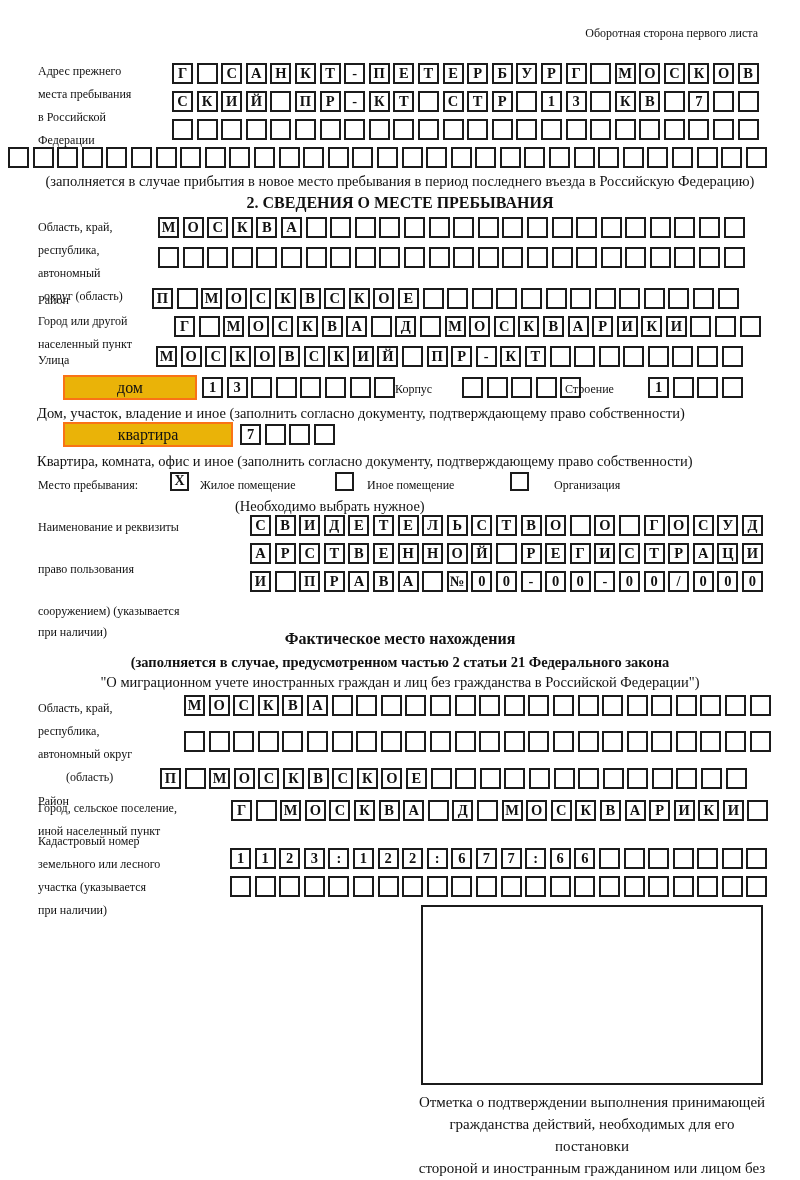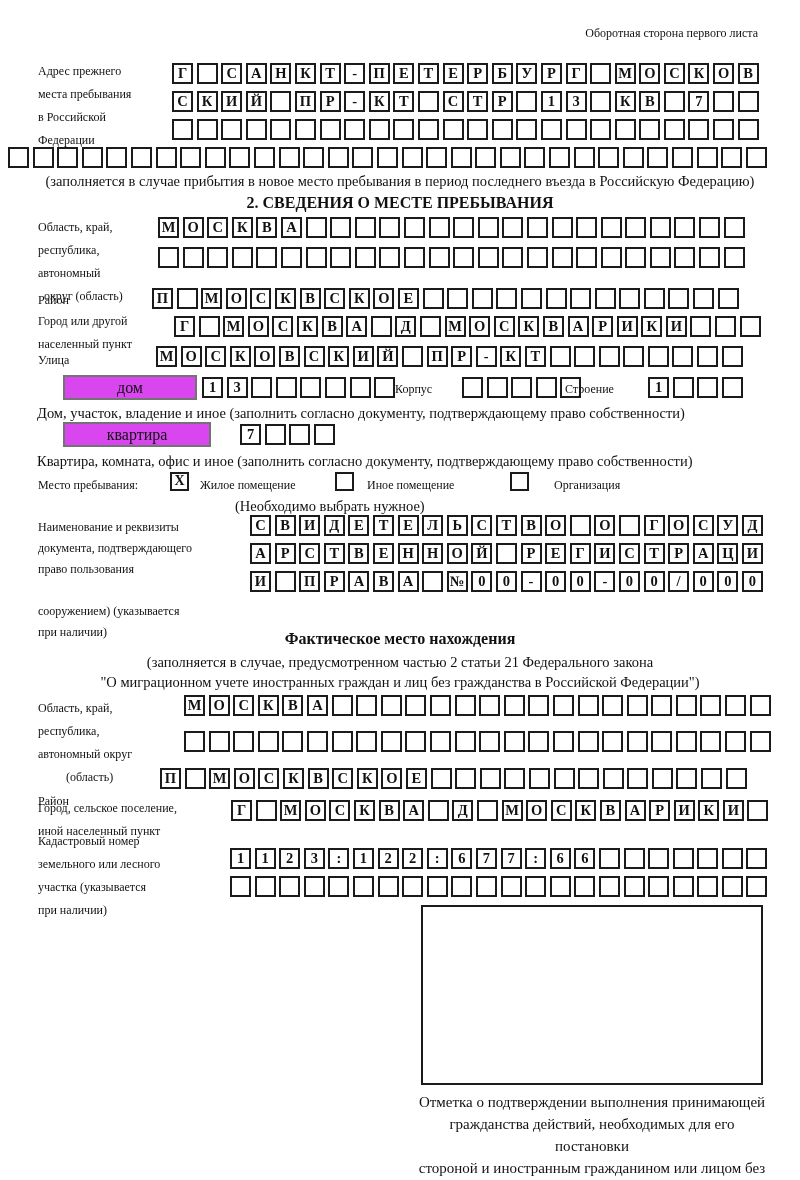--- a/index.html
+++ b/index.html
@@ -15,22 +15,22 @@
   .title{font-size:16px;font-weight:bold;}
   .boxrow{white-space:nowrap;height:21px;}
   .cell{
     display:inline-block;box-sizing:border-box;vertical-align:top;
     width:21px;height:21px;margin-right:3.6px;
     border:2px solid #1b1b1b;background:#fff;
     text-align:center;font-size:14.5px;line-height:16px;font-weight:bold;
   }
   .checkcell .cell{width:19px;height:19px;font-size:14px;line-height:14px;}
   .widebox{
-    box-sizing:border-box;border:2px solid #737373;height:25px;
-    text-align:center;font-size:16px;line-height:21px;background:#d946ef;
+    box-sizing:border-box;border:2px solid #f97316;height:25px;
+    text-align:center;font-size:16px;line-height:21px;background:#eab308;
   }
   .stamp{box-sizing:border-box;border:2.5px solid #1b1b1b;background:#fff;}
   .cap{font-size:15px;line-height:22px;text-align:center;}
 </style>
 </head>
 <body>
 
 <div id="page">
 
   <div class="abs lbl" style="top:22px;right:42px;">Оборотная сторона первого листа</div>
@@ -66,44 +66,43 @@
   <div class="abs boxrow" style="left:156px;top:346px;"><span class="cell">М</span><span class="cell">О</span><span class="cell">С</span><span class="cell">К</span><span class="cell">О</span><span class="cell">В</span><span class="cell">С</span><span class="cell">К</span><span class="cell">И</span><span class="cell">Й</span><span class="cell"></span><span class="cell">П</span><span class="cell">Р</span><span class="cell">-</span><span class="cell">К</span><span class="cell">Т</span><span class="cell"></span><span class="cell"></span><span class="cell"></span><span class="cell"></span><span class="cell"></span><span class="cell"></span><span class="cell"></span><span class="cell"></span></div>
 
   <div class="abs widebox" style="left:63px;top:375px;width:134px;">дом</div>
   <div class="abs boxrow" style="left:202px;top:377px;"><span class="cell">1</span><span class="cell">3</span><span class="cell"></span><span class="cell"></span><span class="cell"></span><span class="cell"></span><span class="cell"></span><span class="cell"></span></div>
   <div class="abs lbl" style="left:395px;top:378px;">Корпус</div>
   <div class="abs boxrow" style="left:462px;top:377px;"><span class="cell"></span><span class="cell"></span><span class="cell"></span><span class="cell"></span><span class="cell"></span></div>
   <div class="abs lbl" style="left:565px;top:378px;">Строение</div>
   <div class="abs boxrow" style="left:648px;top:377px;"><span class="cell">1</span><span class="cell"></span><span class="cell"></span><span class="cell"></span></div>
   <div class="abs hint" style="left:37px;top:404px;">Дом, участок, владение и иное (заполнить согласно документу, подтверждающему право собственности)</div>
 
-  <div class="abs widebox" style="left:63px;top:422px;width:148px;">квартира</div>
+  <div class="abs widebox" style="left:63px;top:422px;width:170px;">квартира</div>
   <div class="abs boxrow" style="left:240px;top:424px;"><span class="cell">7</span><span class="cell"></span><span class="cell"></span><span class="cell"></span></div>
   <div class="abs hint" style="left:37px;top:452px;">Квартира, комната, офис и иное (заполнить согласно документу, подтверждающему право собственности)</div>
 
   <div class="abs lbl" style="left:38px;top:474px;">Место пребывания:</div>
   <div class="abs boxrow checkcell" style="left:170px;top:472px;"><span class="cell">X</span></div>
   <div class="abs lbl" style="left:200px;top:474px;">Жилое помещение</div>
   <div class="abs boxrow checkcell" style="left:335px;top:472px;"><span class="cell"></span></div>
   <div class="abs lbl" style="left:367px;top:474px;">Иное помещение</div>
   <div class="abs boxrow checkcell" style="left:510px;top:472px;"><span class="cell"></span></div>
   <div class="abs lbl" style="left:554px;top:474px;">Организация</div>
   <div class="abs hint" style="left:235px;top:497px;">(Необходимо выбрать нужное)</div>
 
   <div class="abs lbl" style="left:38px;top:516px;">Наименование и реквизиты</div>
-  <div class="abs lbl" style="left:38px;top:537px;">документа, подтверждающего</div>
   <div class="abs lbl" style="left:38px;top:558px;">право пользования</div>
   <div class="abs lbl" style="left:38px;top:600px;">сооружением) (указывается</div>
   <div class="abs lbl" style="left:38px;top:621px;">при наличии)</div>
   <div class="abs boxrow" style="left:250px;top:515px;"><span class="cell">С</span><span class="cell">В</span><span class="cell">И</span><span class="cell">Д</span><span class="cell">Е</span><span class="cell">Т</span><span class="cell">Е</span><span class="cell">Л</span><span class="cell">Ь</span><span class="cell">С</span><span class="cell">Т</span><span class="cell">В</span><span class="cell">О</span><span class="cell"></span><span class="cell">О</span><span class="cell"></span><span class="cell">Г</span><span class="cell">О</span><span class="cell">С</span><span class="cell">У</span><span class="cell">Д</span></div>
   <div class="abs boxrow" style="left:250px;top:543px;"><span class="cell">А</span><span class="cell">Р</span><span class="cell">С</span><span class="cell">Т</span><span class="cell">В</span><span class="cell">Е</span><span class="cell">Н</span><span class="cell">Н</span><span class="cell">О</span><span class="cell">Й</span><span class="cell"></span><span class="cell">Р</span><span class="cell">Е</span><span class="cell">Г</span><span class="cell">И</span><span class="cell">С</span><span class="cell">Т</span><span class="cell">Р</span><span class="cell">А</span><span class="cell">Ц</span><span class="cell">И</span></div>
   <div class="abs boxrow" style="left:250px;top:571px;"><span class="cell">И</span><span class="cell"></span><span class="cell">П</span><span class="cell">Р</span><span class="cell">А</span><span class="cell">В</span><span class="cell">А</span><span class="cell"></span><span class="cell">№</span><span class="cell">0</span><span class="cell">0</span><span class="cell">-</span><span class="cell">0</span><span class="cell">0</span><span class="cell">-</span><span class="cell">0</span><span class="cell">0</span><span class="cell">/</span><span class="cell">0</span><span class="cell">0</span><span class="cell">0</span></div>
 
   <div class="abs title center" style="top:630px;">Фактическое место нахождения</div>
-  <div class="abs hint center" style="top:653px;">(заполняется в случае, предусмотренном частью 2 статьи 21 Федерального закона</div>
+  <div class="abs hint center" style="top:653px;font-weight:bold;">(заполняется в случае, предусмотренном частью 2 статьи 21 Федерального закона</div>
   <div class="abs hint center" style="top:673px;">"О миграционном учете иностранных граждан и лиц без гражданства в Российской Федерации")</div>
 
   <div class="abs lbl" style="left:38px;top:697px;">Область, край,</div>
   <div class="abs lbl" style="left:38px;top:720px;">республика,</div>
   <div class="abs lbl" style="left:38px;top:743px;">автономный округ</div>
   <div class="abs lbl" style="left:38px;top:766px;margin-left:28px;">(область)</div>
   <div class="abs boxrow" style="left:184px;top:695px;"><span class="cell">М</span><span class="cell">О</span><span class="cell">С</span><span class="cell">К</span><span class="cell">В</span><span class="cell">А</span><span class="cell"></span><span class="cell"></span><span class="cell"></span><span class="cell"></span><span class="cell"></span><span class="cell"></span><span class="cell"></span><span class="cell"></span><span class="cell"></span><span class="cell"></span><span class="cell"></span><span class="cell"></span><span class="cell"></span><span class="cell"></span><span class="cell"></span><span class="cell"></span><span class="cell"></span><span class="cell"></span></div>
   <div class="abs boxrow" style="left:184px;top:731px;"><span class="cell"></span><span class="cell"></span><span class="cell"></span><span class="cell"></span><span class="cell"></span><span class="cell"></span><span class="cell"></span><span class="cell"></span><span class="cell"></span><span class="cell"></span><span class="cell"></span><span class="cell"></span><span class="cell"></span><span class="cell"></span><span class="cell"></span><span class="cell"></span><span class="cell"></span><span class="cell"></span><span class="cell"></span><span class="cell"></span><span class="cell"></span><span class="cell"></span><span class="cell"></span><span class="cell"></span></div>
 
   <div class="abs lbl" style="left:38px;top:790px;">Район</div>

